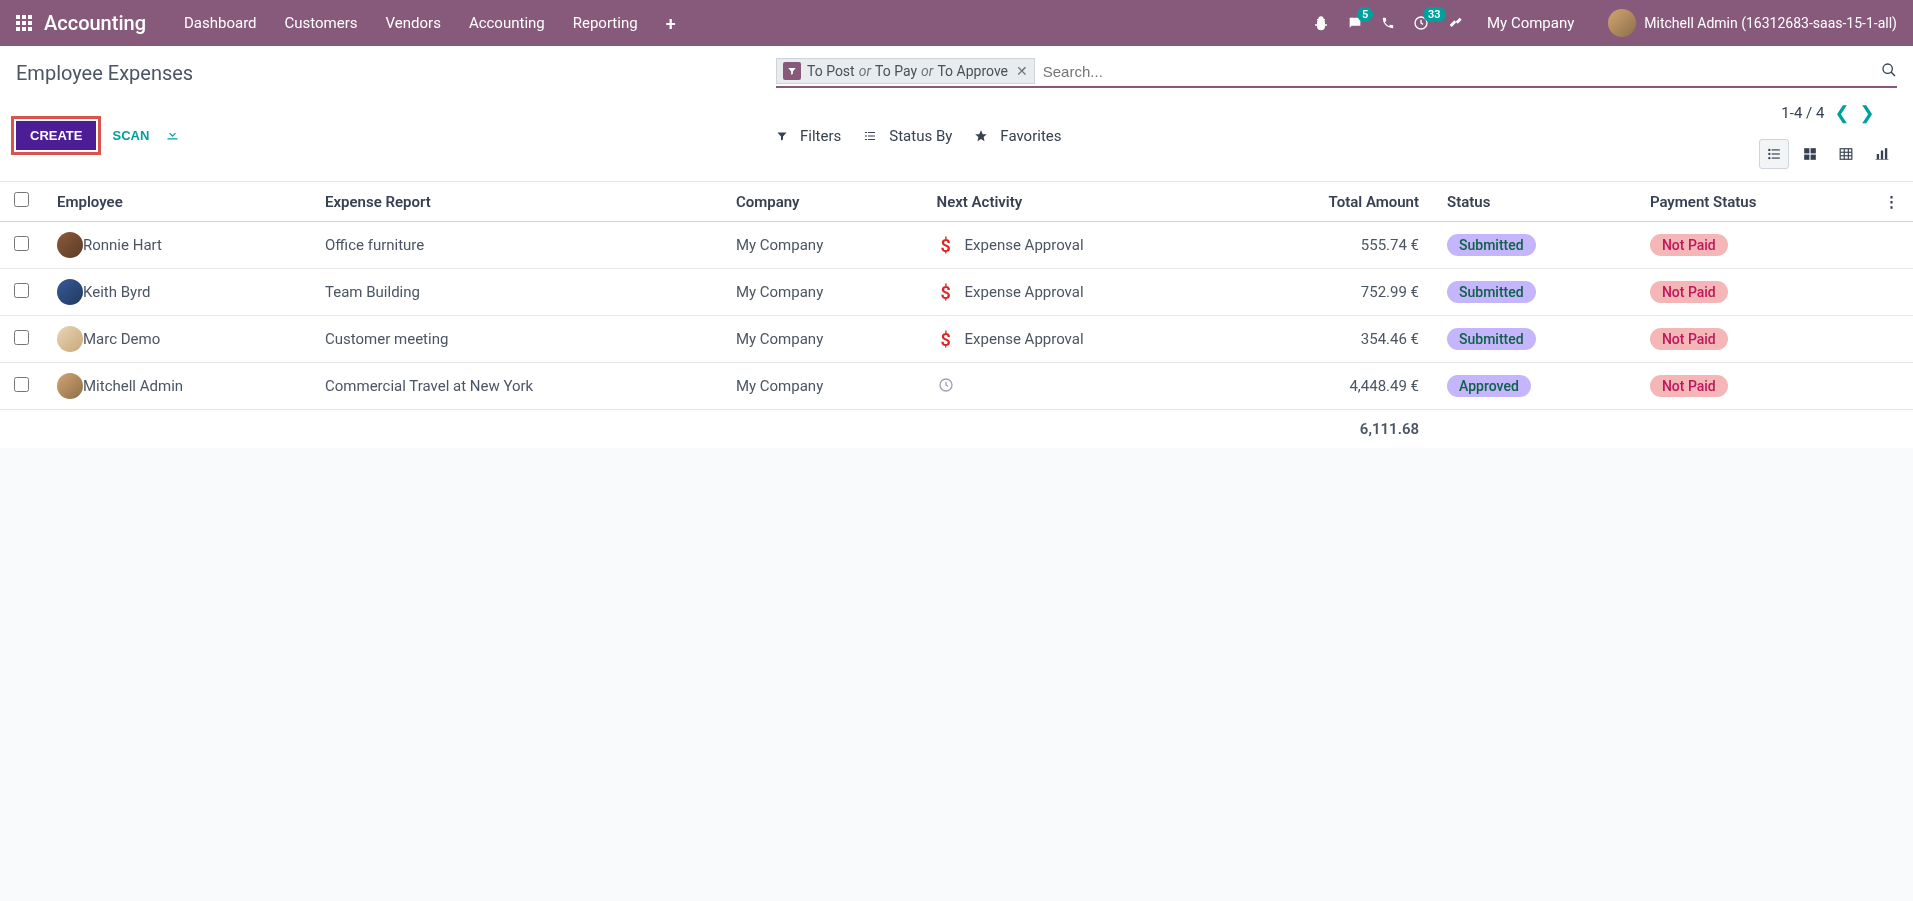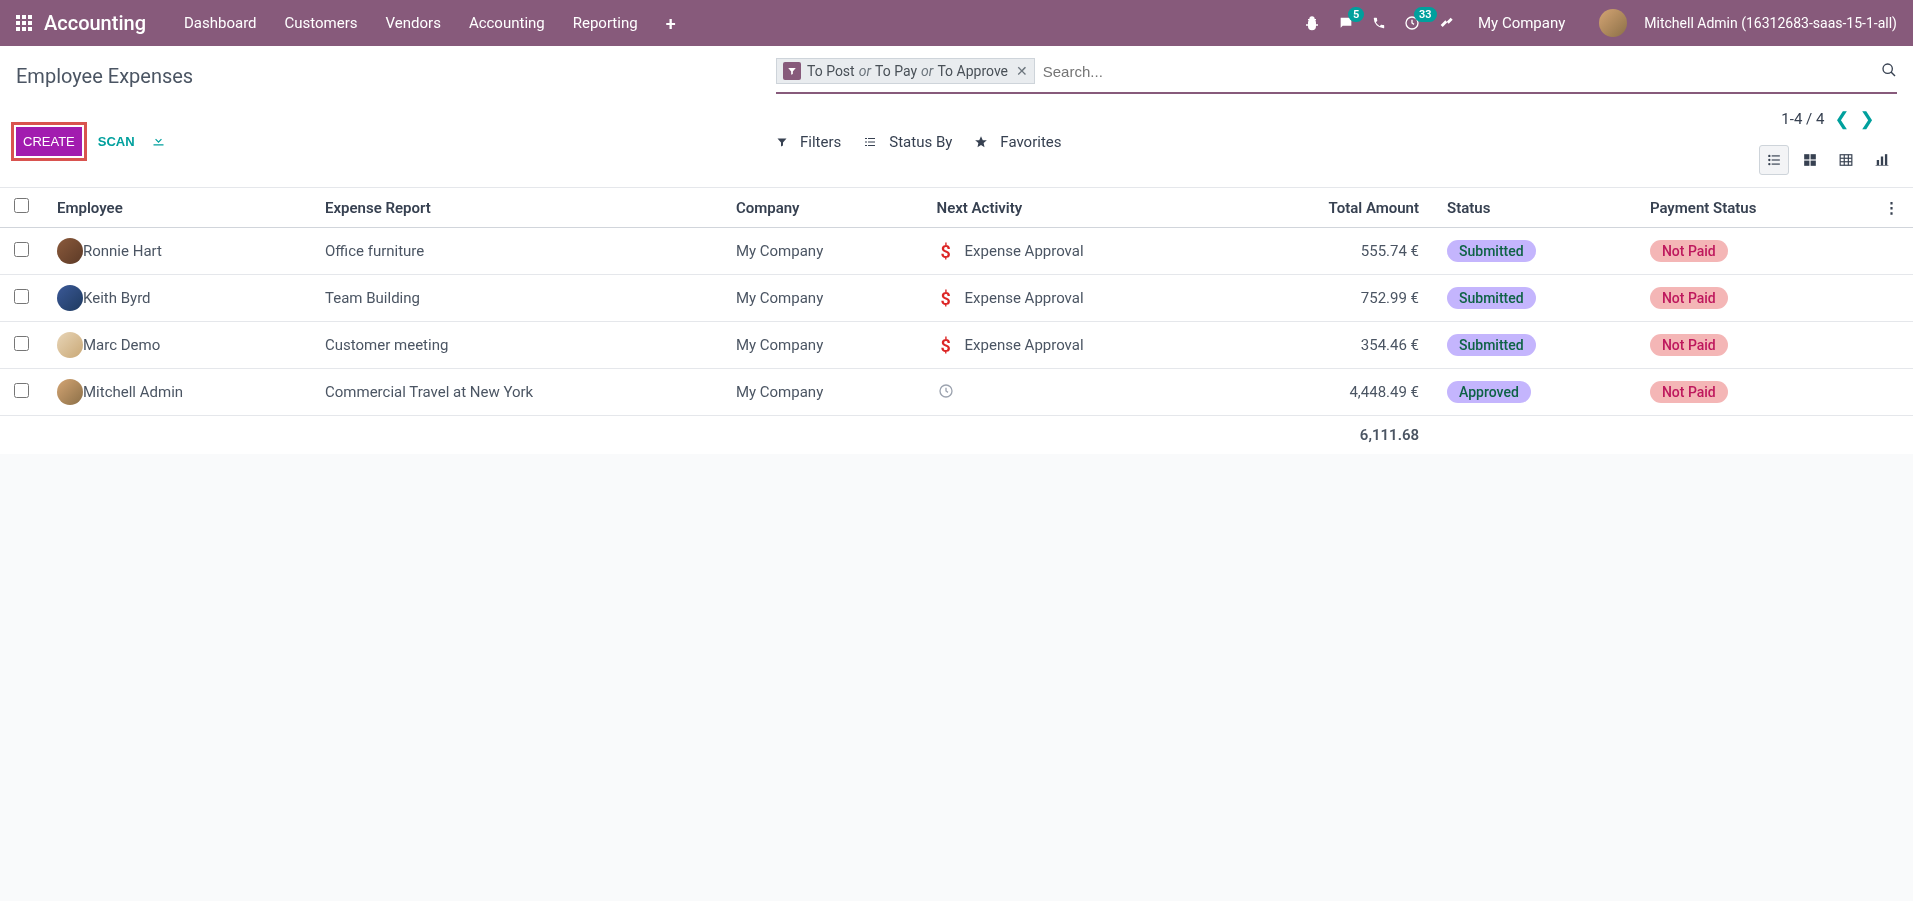--- a/index.html
+++ b/index.html
@@ -7,38 +7,38 @@
 
 
 .navbar { background: #875a7b; height: 46px; display: flex; align-items: center; padding: 0 16px; color: #fff; }
 .navbar .apps-icon { margin-right: 12px; display:flex; align-items:center;}
 .navbar .brand { font-size: 20px; font-weight: 500; margin-right: 24px; }
 .navbar .nav-link { color: #ffffff; margin: 0 14px; cursor: pointer; font-size: 15px; }
 .navbar .spacer { flex: 1; }
 .navbar .right-icons { display: flex; align-items: center; gap: 18px; }
 .navbar .icon-wrap { position: relative; display:flex; align-items:center; cursor:pointer; }
 .navbar .badge { position: absolute; top: -8px; left: 10px; background: #00a09d; color:#fff; border-radius: 10px; font-size: 11px; padding: 1px 5px; font-weight:600; }
-.navbar .user { display:flex; align-items:center; gap:17px; margin-left:10px; }
+.navbar .user { display:flex; align-items:center; gap:8px; margin-left:10px; }
 .navbar .avatar { width: 28px; height: 28px; border-radius: 50%; background: linear-gradient(135deg,#d4a574,#8b6f47); display:inline-block; }
 
 
 .control-panel { background: #fff; border-bottom: 1px solid #e5e7eb; }
 .cp-top { display: flex; align-items: center; padding: 12px 16px 8px 16px; }
 .cp-title { font-size: 20px; color: #4b5563; flex: 0 0 760px; }
-.cp-search-wrap { flex: 1; display:flex; align-items:center; border-bottom: 2px solid #875a7b; padding-bottom:8px; position:relative; }
+.cp-search-wrap { flex: 1; display:flex; align-items:center; border-bottom: 2px solid #875a7b; padding-bottom:2px; position:relative; }
 .cp-filter-chip { display:flex; align-items:center; background:#e9ecef; border:1px solid #ced4da; padding: 3px 6px; font-size:14px; color:#495057; }
 .cp-filter-chip .filter-icon-box { background:#875a7b; color:#fff; width:18px; height:18px; display:flex; align-items:center; justify-content:center; margin-right:6px; border-radius:2px; font-size:10px;}
 .cp-filter-chip .or { font-style: italic; color:#6c757d; margin:0 4px; }
 .cp-filter-chip .close-x { margin-left:8px; cursor:pointer; color:#6c757d; }
 .cp-search-input { flex:1; border:none; outline:none; padding:4px 8px; font-size:15px; }
 .cp-search-icon { cursor:pointer; color:#374151; }
 
 .cp-bottom { display:flex; align-items:center; padding: 6px 16px 12px 16px; }
 .cp-bottom .left { display:flex; align-items:center; gap:16px; flex: 0 0 760px;}
-.btn-create { background:#a21caf; color:#fff; border:none; padding: 7px 7px; font-weight:400; font-size:13px; cursor:pointer; outline: 3px solid #d9534f; outline-offset: 2px;}
+.btn-create { background:#4c1d95; color:#fff; border:none; padding: 7px 14px; font-weight:700; font-size:13px; cursor:pointer; outline: 3px solid #d9534f; outline-offset: 2px;}
 .btn-scan { color:#00a09d; font-weight:600; font-size:13px; cursor:pointer; background:none; border:none; }
 .btn-download { color:#00a09d; cursor:pointer; }
 
 .cp-bottom .mid { display:flex; align-items:center; gap:22px; }
 .cp-tool { display:flex; align-items:center; gap:12px; cursor:pointer; color:#374151; font-size:15px; }
 .cp-bottom .right { margin-left:auto; display:flex; align-items:center; gap:16px;flex-direction:column; }
 .pager { display:flex; align-items:center; gap:10px; color:#374151; font-size:15px;}
 .pager .chev { color:#00a09d; cursor:pointer; font-size:18px; }
 .view-switcher { display:flex; gap:6px; align-items:center; }
 .view-btn { width:30px; height:30px; display:flex; align-items:center; justify-content:center; border:1px solid transparent; cursor:pointer; color:#374151; }

